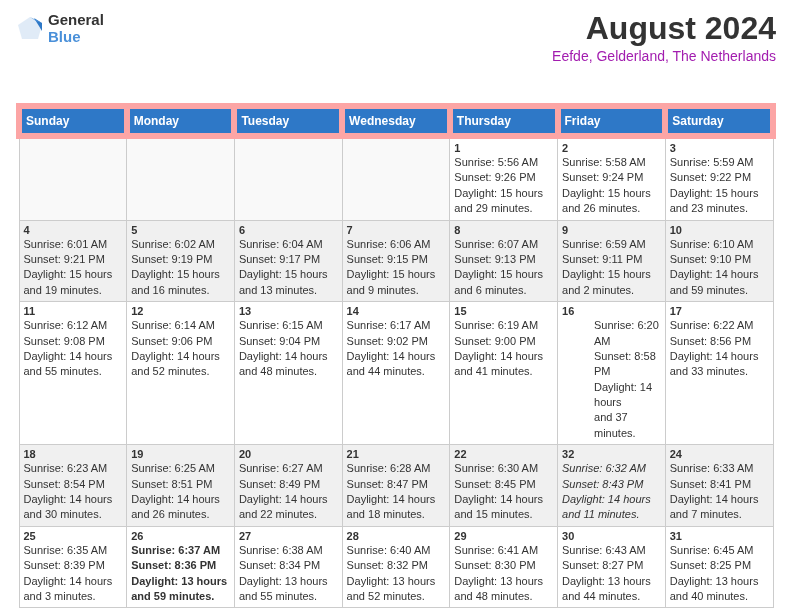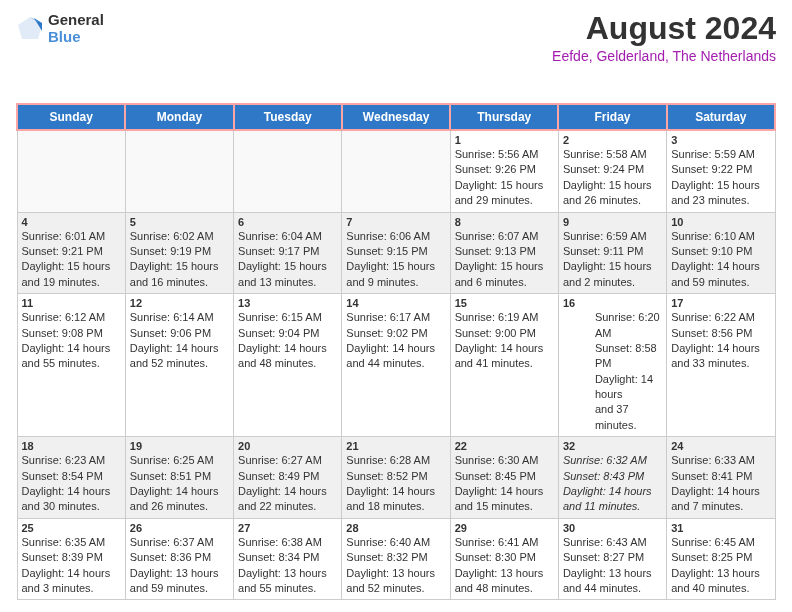--- a/index.html
+++ b/index.html
@@ -59,23 +59,23 @@
       border: 1px solid #ccc;
       border-collapse: collapse;
       width: 100%;
       table-layout: fixed;
     }
     .calendar th {
       background-color: #2e78c7;
       color: #fff;
       font-size: 12px;
       font-weight: bold;
-      padding: 5px 20px;
-      text-align: center;
-      border: 2px solid #fca5a5;
+      padding: 5px 4px;
+      text-align: left;
+      border: 6px solid #fca5a5;
     }
     .calendar td {
       border: 1px solid #ccc;
       vertical-align: top;
       padding: 3px 4px;
       font-size: 9.5px;
       color: #333;
       background: #fff;
     }
     .calendar td.empty {
@@ -290,21 +290,21 @@
           <td>
             <span class="day-number">20</span>
             <div class="day-info" style="white-space: pre-line;">Sunrise: 6:27 AM
 Sunset: 8:49 PM
 Daylight: 14 hours
 and 22 minutes.</div>
           </td>
           <td>
             <span class="day-number">21</span>
             <div class="day-info" style="white-space: pre-line;">Sunrise: 6:28 AM
-Sunset: 8:52 PM
+Sunset: 8:47 PM
 Daylight: 14 hours
 and 18 minutes.</div>
           </td>
           <td>
             <span class="day-number">22</span>
             <div class="day-info" style="white-space: pre-line;">Sunrise: 6:30 AM
 Sunset: 8:45 PM
 Daylight: 14 hours
 and 15 minutes.</div>
           </td>
@@ -326,21 +326,21 @@
         <tr>
           <td>
             <span class="day-number">25</span>
             <div class="day-info" style="white-space: pre-line;">Sunrise: 6:35 AM
 Sunset: 8:39 PM
 Daylight: 14 hours
 and 3 minutes.</div>
           </td>
           <td>
             <span class="day-number">26</span>
-            <div class="day-info" style="white-space: pre-line;">Sunrise: 6:37 AM
+            <div class="day-info" style="white-space: pre-line; font-weight: bold;">Sunrise: 6:37 AM
 Sunset: 8:36 PM
 Daylight: 13 hours
 and 59 minutes.</div>
           </td>
           <td>
             <span class="day-number">27</span>
             <div class="day-info" style="white-space: pre-line;">Sunrise: 6:38 AM
 Sunset: 8:34 PM
 Daylight: 13 hours
 and 55 minutes.</div>

